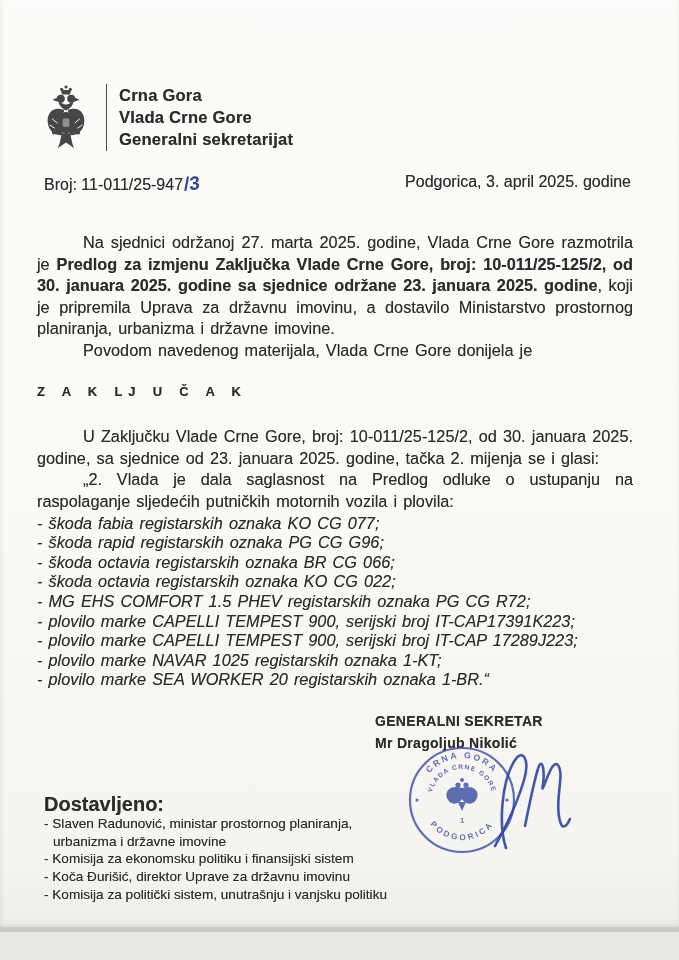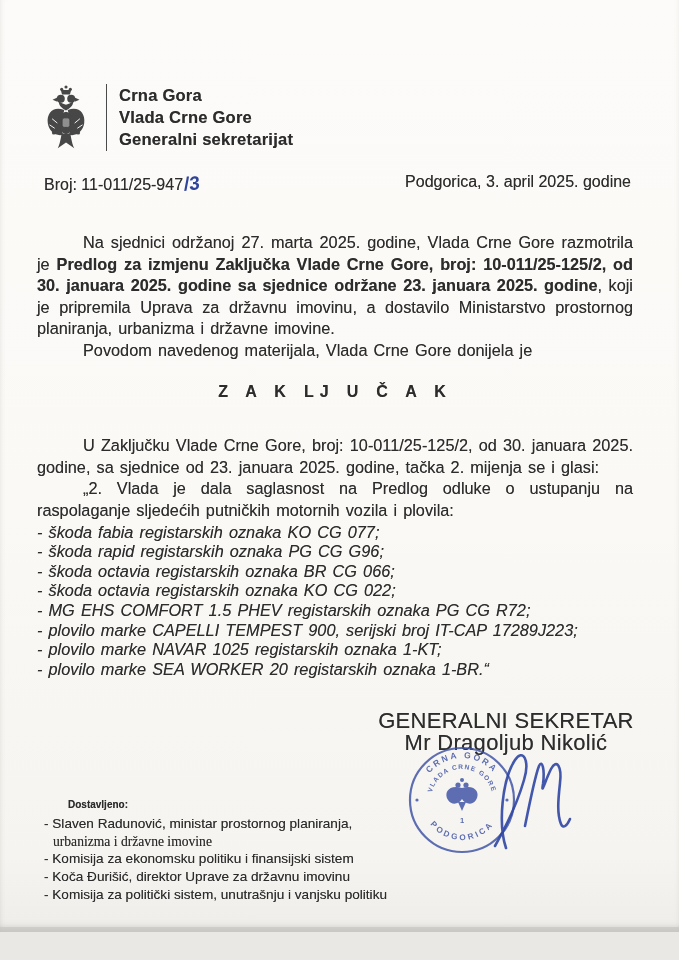--- a/index.html
+++ b/index.html
@@ -26,35 +26,35 @@
   
   .meta-row{ position:absolute; top:173px; left:44px; right:48px; display:flex; justify-content:space-between; font-size:16px; }
   .handwritten{
     display:inline-block; color:#31449b; font-size:19px; font-weight:600;
     transform:rotate(-6deg) skewX(-6deg); margin-left:1px; text-shadow:none;
   }
 
   
   .content{ position:absolute; top:232px; left:37px; width:596px; font-size:16.3px; line-height:21.6px; word-spacing:1.6px; }
   .content p{ text-align:justify; text-indent:46px; }
-  .heading{ font-size:16px; font-weight:bold; text-align:center; letter-spacing:6px; margin:19px 0 33px 0; }
+  .heading{ font-size:13px; font-weight:bold; text-align:left; letter-spacing:6px; margin:19px 0 24px 0; }
   .v-list{ margin-top:1px;font-style:italic; }
   .v-list div{ text-align:left; line-height:19.6px; white-space:nowrap; }
 
   
-  .sign-block{ position:absolute; top:710px; left:375px; width:262px; text-align:center; font-weight:normal; font-size:22px; line-height:22px; letter-spacing:.3px; }
+  .sign-block{ position:absolute; top:710px; left:375px; width:262px; font-weight:bold; font-size:14px; line-height:22px; letter-spacing:.3px; }
 
   
   .stamp{ position:absolute; left:392px; top:728px; filter:blur(.25px); }
   .stamp text{ font-family:"Liberation Sans",sans-serif; font-weight:bold; }
 
   
   .distribution{ position:absolute; left:44px; top:796px; font-size:13.6px; line-height:17.8px; }
-  .dist-label{ font-weight:bold; font-size:10px; margin-bottom:1px;margin-left:24px; }
-  .distribution .cont{ padding-left:9px;font-family:Liberation Serif, serif; }
+  .dist-label{ font-weight:bold; font-size:20px; margin-bottom:1px; }
+  .distribution .cont{ padding-left:9px; }
 
   .scan-bottom-edge{ position:absolute; left:0; right:0; bottom:0; height:5px; background:#c9c8c4; opacity:.75; }
 </style>
 </head>
 <body>
 
 <div class="page">
 
   <header class="letterhead">
     <svg class="crest" viewBox="0 0 50 76" aria-hidden="true">
@@ -108,20 +108,21 @@
     <p>Povodom navedenog materijala, Vlada Crne Gore donijela je</p>
     <h2 class="heading">Z A K LJ U Č A K</h2>
     <p>U Zaključku Vlade Crne Gore, broj: 10-011/25-125/2, od 30. januara 2025. godine, sa sjednice od 23. januara 2025. godine, tačka 2. mijenja se i glasi:</p>
     <p>„2. Vlada je dala saglasnost na Predlog odluke o ustupanju na raspolaganje sljedećih putničkih motornih vozila i plovila:</p>
     <div class="v-list">
       <div>- škoda fabia registarskih oznaka KO CG 077;</div>
       <div>- škoda rapid registarskih oznaka PG CG G96;</div>
       <div>- škoda octavia registarskih oznaka BR CG 066;</div>
       <div>- škoda octavia registarskih oznaka KO CG 022;</div>
       <div>- MG EHS COMFORT 1.5 PHEV registarskih oznaka PG CG R72;</div>
+      <div>- plovilo marke CAPELLI TEMPEST 900, serijski broj IT-CAP17391K223;</div>
       <div>- plovilo marke CAPELLI TEMPEST 900, serijski broj IT-CAP 17289J223;</div>
       <div>- plovilo marke NAVAR 1025 registarskih oznaka 1-KT;</div>
       <div>- plovilo marke SEA WORKER 20 registarskih oznaka 1-BR.“</div>
     </div>
   </main>
 
   <div class="sign-block txt">
     <div>GENERALNI SEKRETAR</div>
     <div>Mr Dragoljub Nikolić</div>
   </div>

